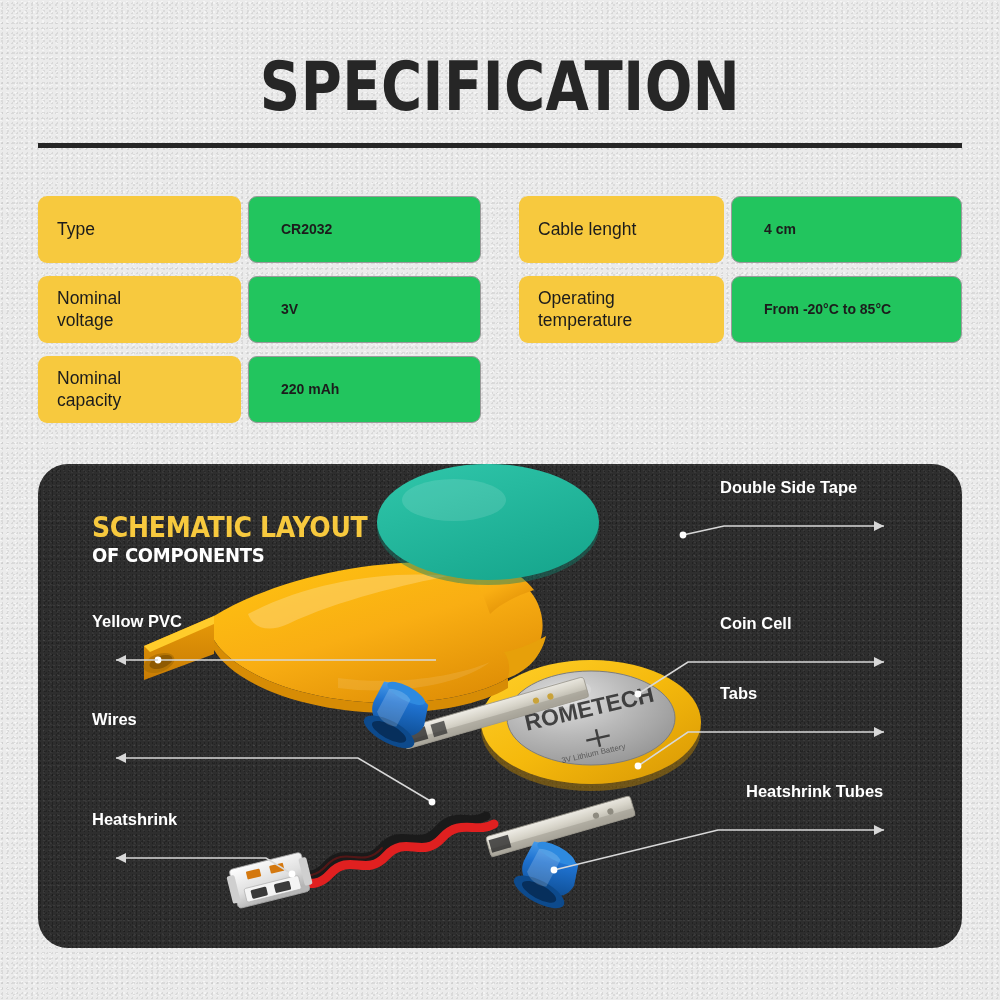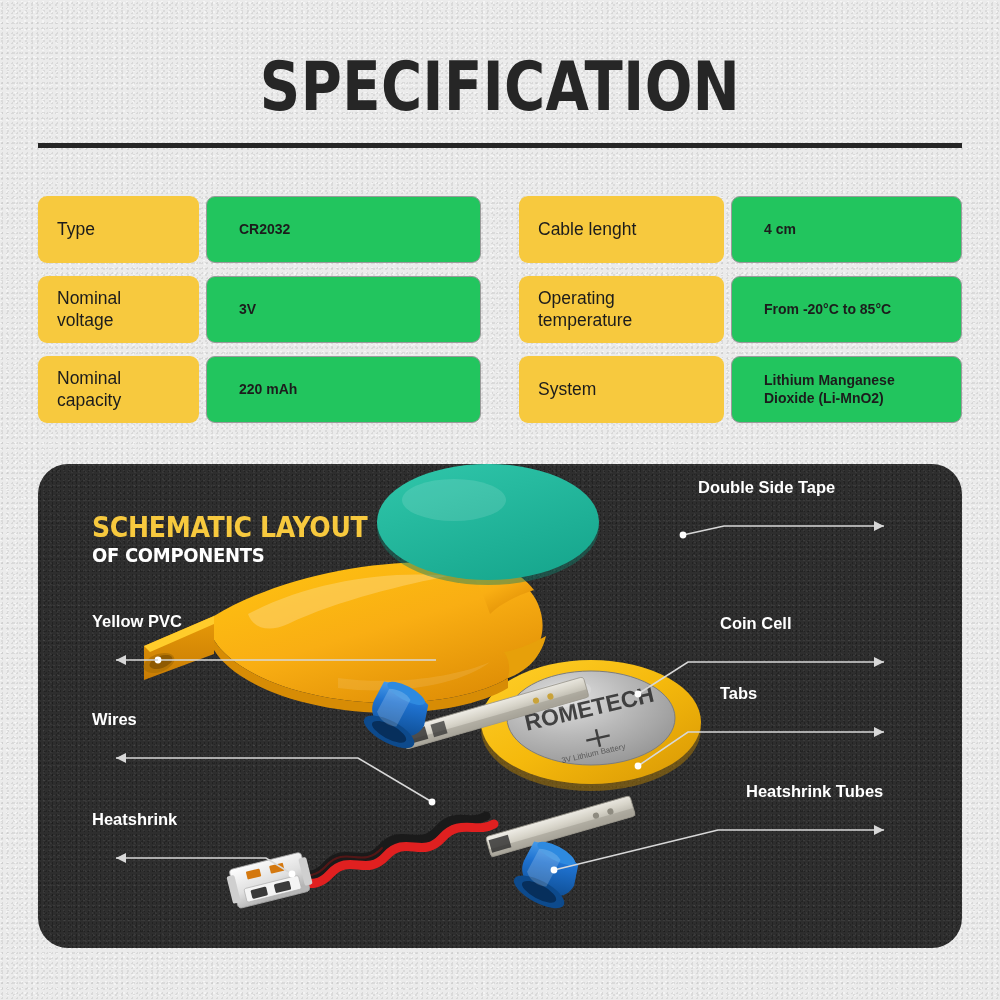--- a/index.html
+++ b/index.html
@@ -37,21 +37,21 @@
   }
 
   
   .spec-grid{
     position:absolute; left:38px; top:196px; width:924px;
     display:grid; grid-template-columns:1fr 1fr; column-gap:38px; row-gap:13px;
     z-index:2;
   }
   .spec-row{ display:flex; gap:7px; }
   .spec-key{
-    width:161px; min-height:67px;
+    width:203px; min-height:67px;
     background:#f7c93e; border-radius:9px;
     display:flex; align-items:center; padding:10px 19px;
     font-size:17.5px; color:#1c1c1c; line-height:1.22;
   }
   .spec-val{
     flex:1; min-height:67px;
     background:#22c55e; border:1.2px solid #9a9a9a; border-radius:9px;
     display:flex; align-items:center; padding:10px 32px;
     font-size:14px; font-weight:bold; color:#1c1c1c; line-height:1.25;
   }
@@ -115,24 +115,20 @@
   </div>
 
   <div class="col-right">
     <div class="spec-row" style="margin-bottom:13px;">
       <div class="spec-key">Cable lenght</div>
       <div class="spec-val">4 cm</div>
     </div>
     <div class="spec-row" style="margin-bottom:13px;">
       <div class="spec-key">Operating<br>temperature</div>
       <div class="spec-val">From -20°C to 85°C</div>
-    </div>
-    <div class="spec-row">
-      <div class="spec-key">System</div>
-      <div class="spec-val">Lithium Manganese<br>Dioxide (Li-MnO2)</div>
     </div>
   </div>
 </div>
 
 <div class="panel">
   <div class="panel-noise"></div>
 
   <div class="panel-heading">
     <div class="l1">SCHEMATIC LAYOUT</div>
     <div class="l2">OF COMPONENTS</div>
@@ -338,17 +334,17 @@
       <line x1="78" y1="196" x2="120" y2="196"></line>
       <line x1="78" y1="294" x2="120" y2="294"></line>
       <line x1="78" y1="394" x2="120" y2="394"></line>
     </g>
   </svg>
 
   <div class="callout" style="left:54px;  top:148px;">Yellow PVC</div>
   <div class="callout" style="left:54px;  top:246px;">Wires</div>
   <div class="callout" style="left:54px;  top:346px;">Heatshrink</div>
 
-  <div class="callout" style="left:660px; top:14px;">Double Side Tape</div>
+  <div class="callout" style="left:682px; top:14px;">Double Side Tape</div>
   <div class="callout" style="left:682px; top:150px;">Coin Cell</div>
   <div class="callout" style="left:682px; top:220px;">Tabs</div>
   <div class="callout" style="left:708px; top:318px;">Heatshrink Tubes</div>
 </div>
 
 </body></html>

